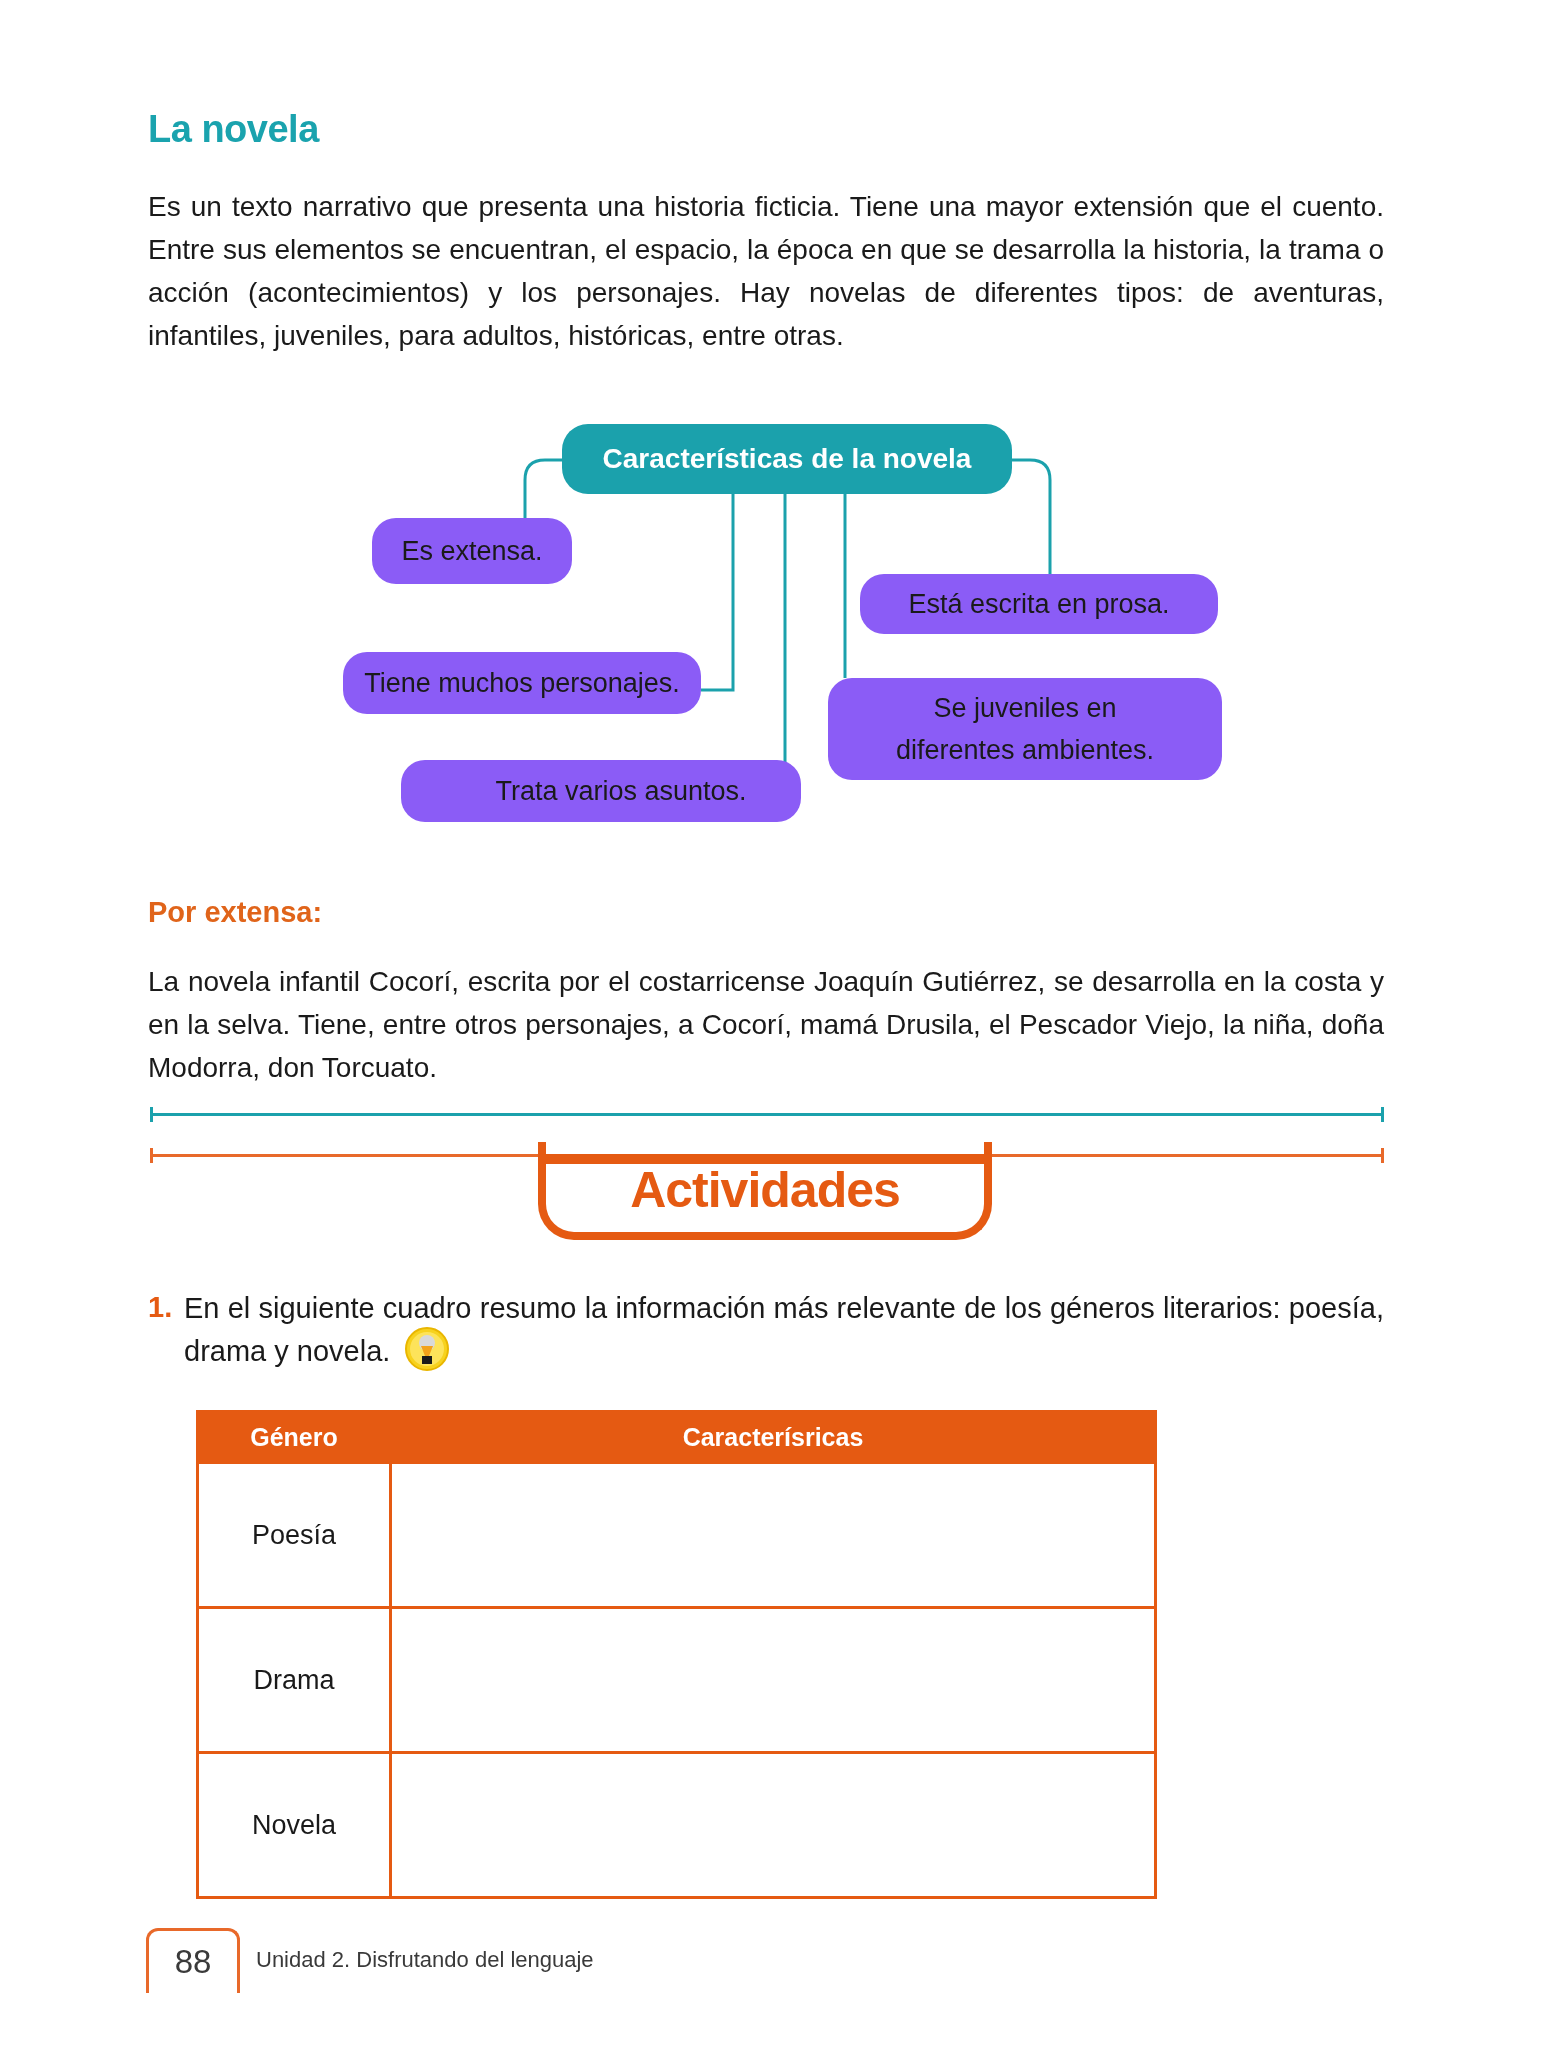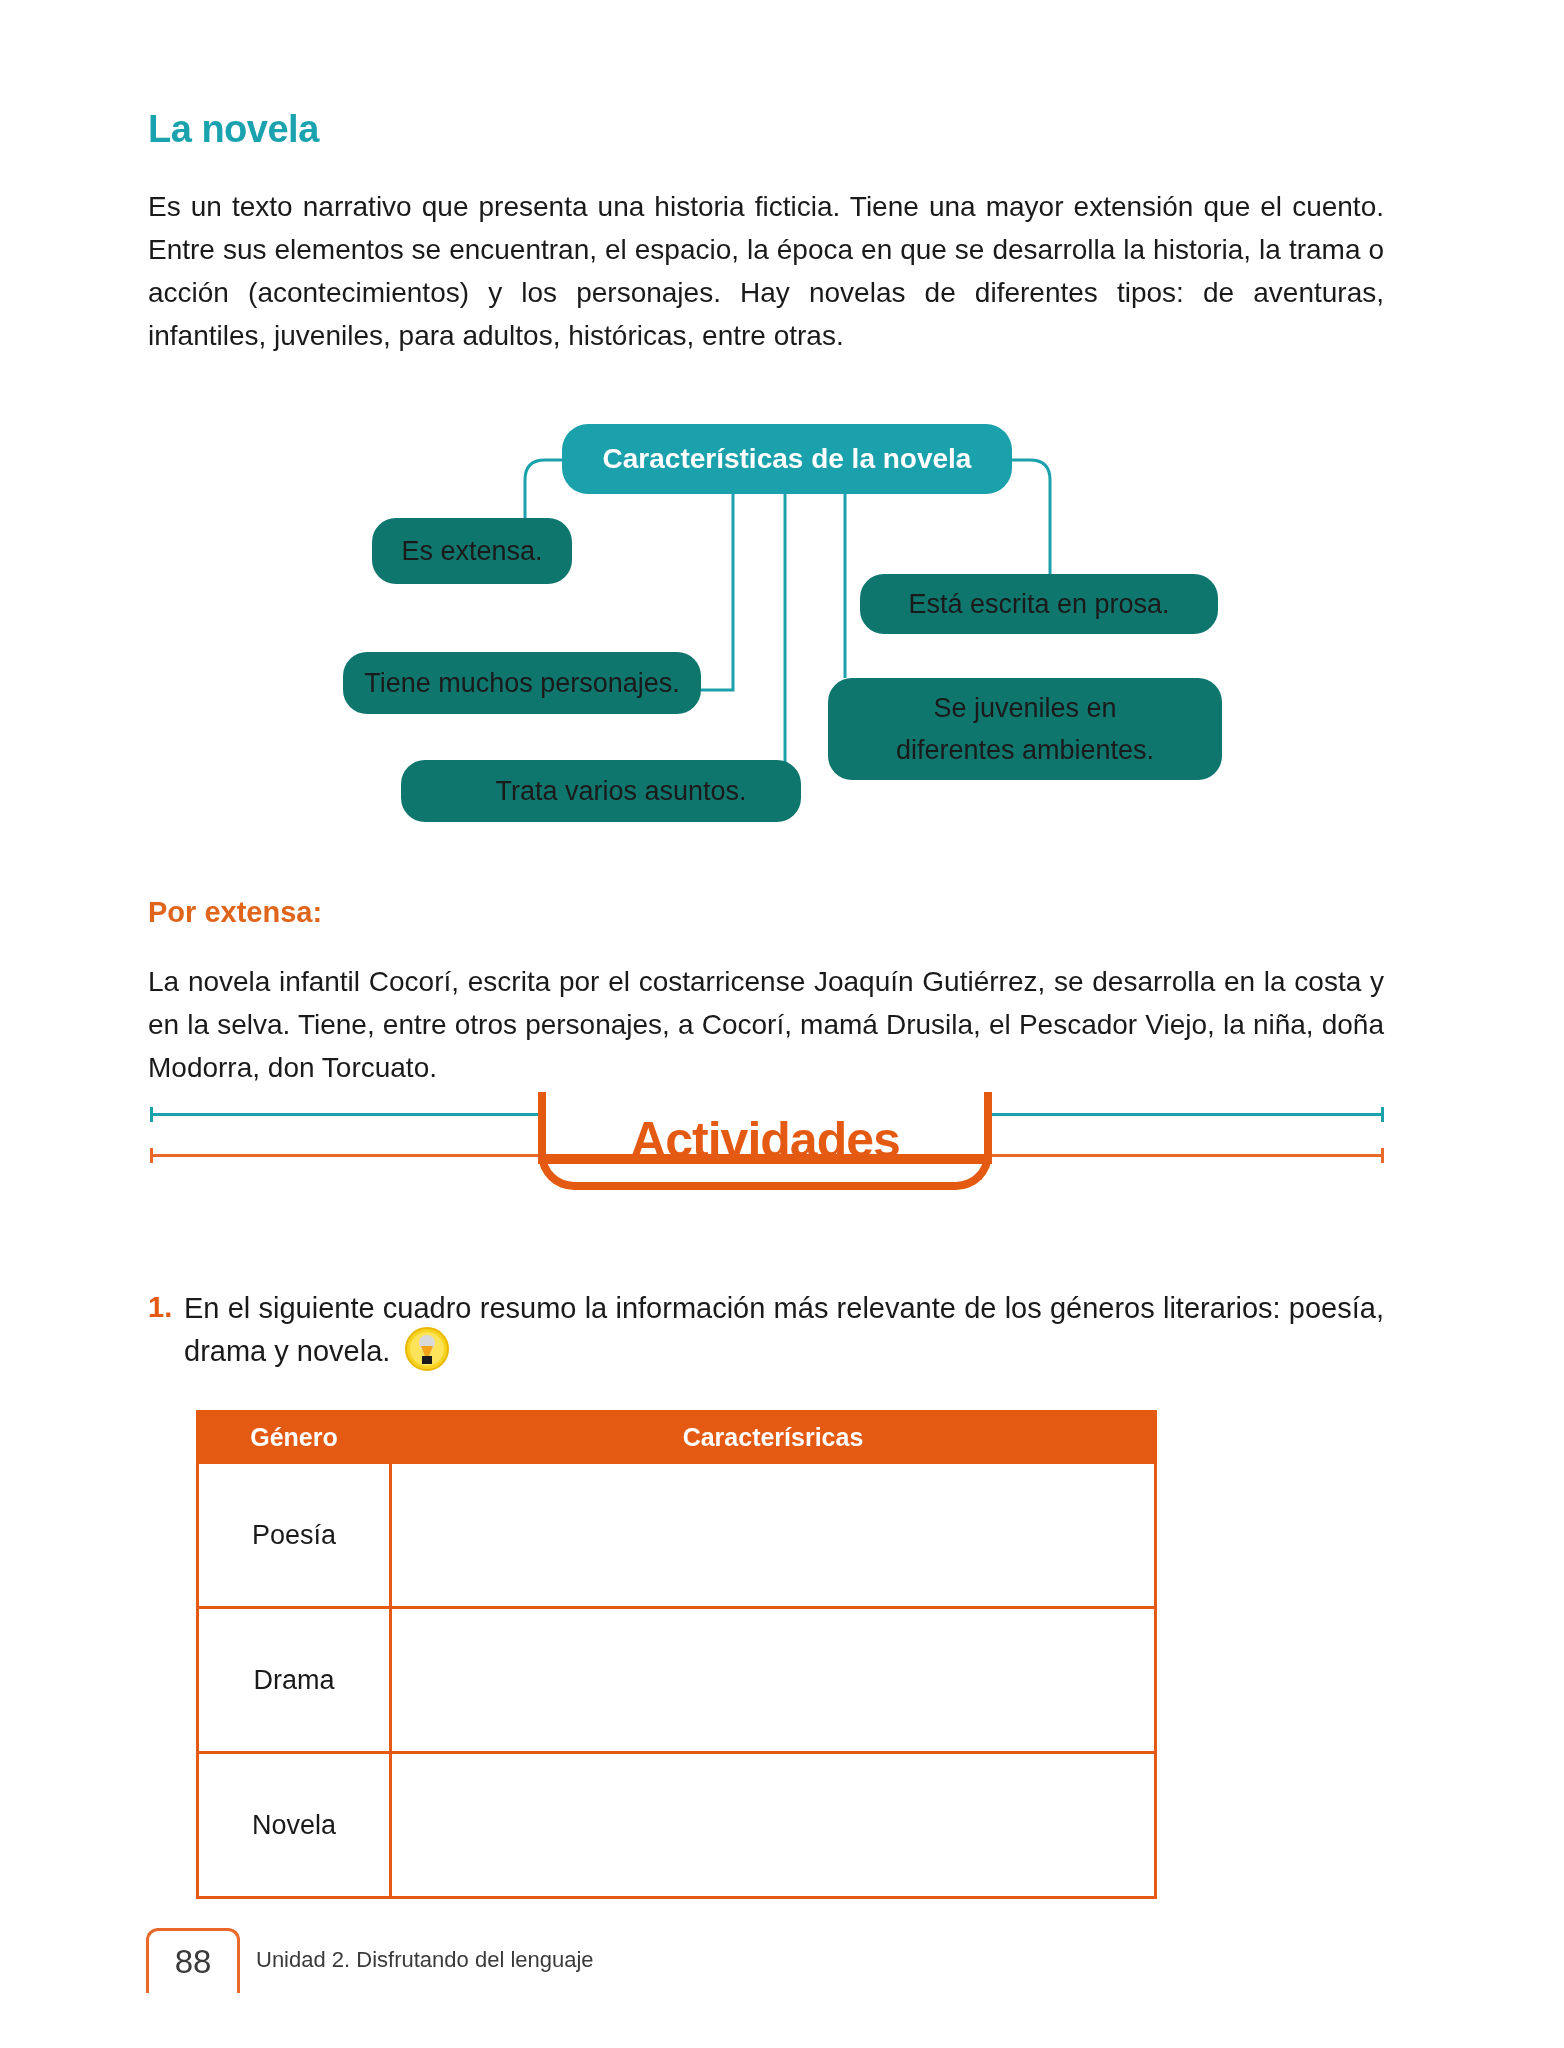--- a/index.html
+++ b/index.html
@@ -11,41 +11,41 @@
     .section-title { left: 148px; top: 108px; font-size: 38px; font-weight: bold; color: #1aa3ae;
                      font-family: "Liberation Sans", sans-serif; letter-spacing: -0.5px; }
     .body-text { font-size: 28px; line-height: 43px; text-align: justify; color: #1a1a1a;
                  font-family: "Liberation Sans", sans-serif; }
     .intro { left: 148px; top: 185px; width: 1236px; }
 
     
     .map-svg { left: 0; top: 0; width: 1564px; height: 2048px; pointer-events: none; }
     .map-head { left: 562px; top: 424px; width: 450px; height: 70px; background: #1ba1ac; border-radius: 26px;
                 color: #ffffff; font-weight: bold; font-size: 28px; display: flex; align-items: center; justify-content: center; }
-    .bubble { background: #0f766e; border-radius: 24px; color: #1a1a1a; font-size: 27px;
+    .bubble { background: #8b5cf6; border-radius: 24px; color: #1a1a1a; font-size: 27px;
               display: flex; align-items: center; justify-content: center; text-align: center; line-height: 42px; }
     .b1 { left: 372px; top: 518px; width: 200px; height: 66px; }
     .b2 { left: 343px; top: 652px; width: 358px; height: 62px; }
     .b3 { left: 401px; top: 760px; width: 360px; height: 62px; padding-left: 40px; }
     .b4 { left: 860px; top: 574px; width: 358px; height: 60px; }
     .b5 { left: 828px; top: 678px; width: 394px; height: 102px; }
 
     
     .example-label { left: 148px; top: 896px; font-size: 29px; font-weight: bold; color: #e0641a; }
     .example-text { left: 148px; top: 960px; width: 1236px; }
 
     
     .rule { height: 3px; }
     .rule::before, .rule::after { content: ""; position: absolute; top: -6px; width: 3px; height: 15px; background: inherit; }
     .rule::before { left: 0; } .rule::after { right: 0; }
     .rule-teal { left: 150px; top: 1113px; width: 1234px; background: #1ba1ac; }
     .rule-orange { left: 150px; top: 1154px; width: 1234px; background: #e8692a; }
 
     
-    .act-tab { left: 538px; top: 1092px; width: 454px; height: 98px; border: 8px solid #e55a12; border-top-width: 10px;
+    .act-tab { left: 538px; top: 1142px; width: 454px; height: 98px; border: 8px solid #e55a12; border-top-width: 10px;
                border-top: none; border-radius: 0 0 36px 36px; background: #fff; box-sizing: border-box;
                display: flex; align-items: center; justify-content: center; }
     .act-tab-top { left: 538px; top: 1154px; width: 454px; height: 10px; background: #e55a12; }
     .act-title { font-size: 50px; font-weight: bold; color: #e55a12; letter-spacing: -1px; margin-top: 6px; }
 
     
     .act-num { left: 148px; top: 1291px; font-size: 29px; font-weight: bold; color: #e55a12; }
     .act-text { left: 184px; top: 1287px; width: 1200px; font-size: 29px; line-height: 43px; font-weight: 500; text-align: justify; }
     .bulb { display: inline-block; width: 46px; height: 46px; vertical-align: middle; margin-left: 6px; position: relative; top: -4px; }
 

